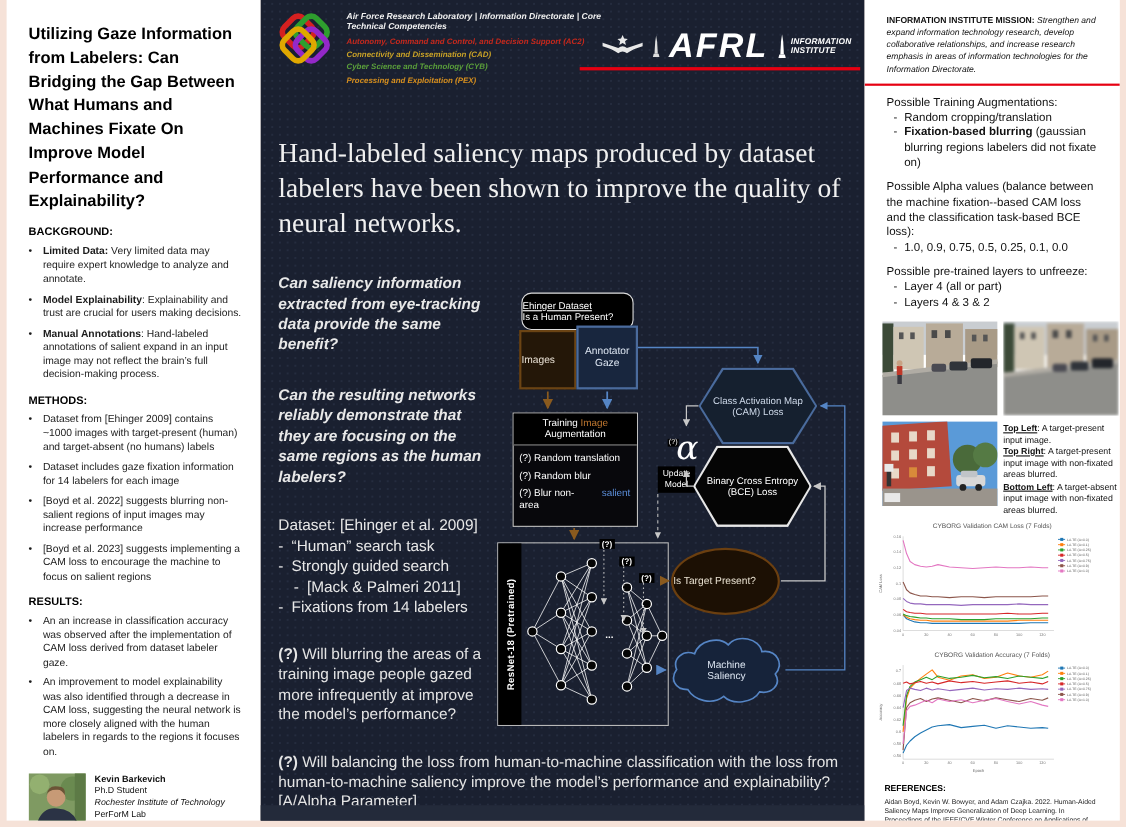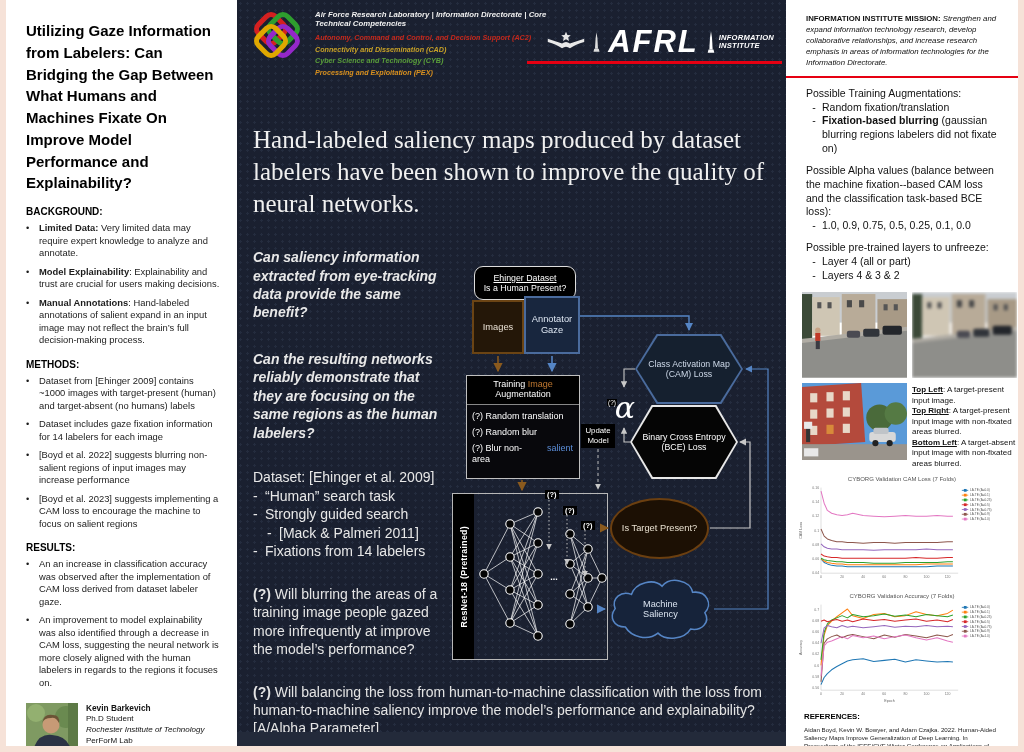--- a/index.html
+++ b/index.html
@@ -43,29 +43,29 @@
   .plain{font-size:14px;line-height:1.32;margin-top:26px;}
   .ds{display:flex;}
   .ds .dm{width:12px;flex:none;}
   .ds.ind .dm{margin-left:14px;}
   .qp{font-size:14px;line-height:1.32;margin-top:24px;color:#e4e4e4;}
   .bottom-strip{position:absolute;left:237px;bottom:6px;width:549px;height:14px;background:#232a3a;}
 
   
   .diagram{float:right;width:330px;height:402px;margin-top:16px;position:relative;font-size:9.3px;}
   .dbox{position:absolute;box-sizing:border-box;display:flex;flex-direction:column;
-        align-items:center;justify-content:center;text-align:center;line-height:1.15;}
+        align-items:flex-start;justify-content:center;text-align:center;line-height:1.15;}
   .d-ehinger{left:22px;top:2px;width:102px;height:34px;background:#000;border:1.5px solid #ddd;border-radius:9px;font-size:8.8px;color:#fff;}
   .d-ehinger .t1{text-decoration:underline;}
   .d-images{left:20px;top:36px;width:52px;height:54px;background:#241708;border:2px solid #6b4414;color:#e8e0d4;}
   .d-gaze{left:72px;top:32px;width:56px;height:58px;background:#18263e;border:2px solid #4a6b9d;color:#dde6f2;}
   .d-aug{left:14px;top:111px;width:114px;height:104px;background:#08080c;border:1.5px solid #c0c0c0;color:#fff;justify-content:flex-start;align-items:stretch;text-align:left;}
   .d-aug .aug-hd{background:#000;text-align:center;padding:3px 0 4px 0;font-size:9px;border-bottom:1px solid #888;}
   .d-aug .aug-row{padding:6px 0 0 5px;font-size:9px;}
-  .d-update{left:129px;top:160px;width:34px;background:#000;color:#fff;font-size:7.8px;text-align:center;line-height:1.25;padding:2px 0;position:absolute;}
+  .d-update{left:146px;top:160px;width:34px;background:#000;color:#fff;font-size:7.8px;text-align:center;line-height:1.25;padding:2px 0;position:absolute;}
   .d-alpha{left:158px;top:126px;width:30px;height:36px;position:absolute;color:#fff;}
   .d-alpha .a{font-family:"DejaVu Serif",serif;font-style:italic;font-size:30px;line-height:36px;display:block;text-align:center;}
   .d-alpha .aq{position:absolute;left:-3px;top:9px;font-size:6.5px;background:#000;padding:0 1px;}
   .hex{position:absolute;}
   .hex .hex-b,.hex .hex-f{position:absolute;clip-path:polygon(20% 0,80% 0,100% 50%,80% 100%,20% 100%,0 50%);}
   .hex .hex-b{inset:0;}
   .hex .hex-f{inset:2px;display:flex;flex-direction:column;align-items:center;justify-content:center;text-align:center;font-size:8.8px;line-height:1.2;}
   .d-cam{left:183px;top:70px;width:108px;height:70px;}
   .d-cam .hex-b{background:#4a6b9d;}
   .d-cam .hex-f{background:#15202f;color:#cdd8e8;}
@@ -409,21 +409,21 @@
   <div class="col col-right">
     <div class="mission">
       <span class="ml">INFORMATION INSTITUTE MISSION:</span><span class="mt"> Strengthen and expand information technology research, develop collaborative relationships, and increase research emphasis in areas of information technologies for the Information Directorate.</span>
     </div>
     <div class="red-line-r"></div>
 
     <div class="rsec">
       <div>Possible Training Augmentations:</div>
       <div class="rrow">
           <span class="dm">-</span>
-          <span>Random fixation/translation</span>
+          <span>Random cropping/translation</span>
         </div>
       <div class="rrow">
           <span class="dm">-</span>
           <span><b>Fixation-based blurring</b><span> (gaussian blurring regions labelers did not fixate on)</span></span>
         </div>
     </div>
 
     <div class="rsec">
       <div>Possible Alpha values (balance between the machine fixation--based CAM loss and the classification task-based BCE loss):</div>
       <div class="rrow">

